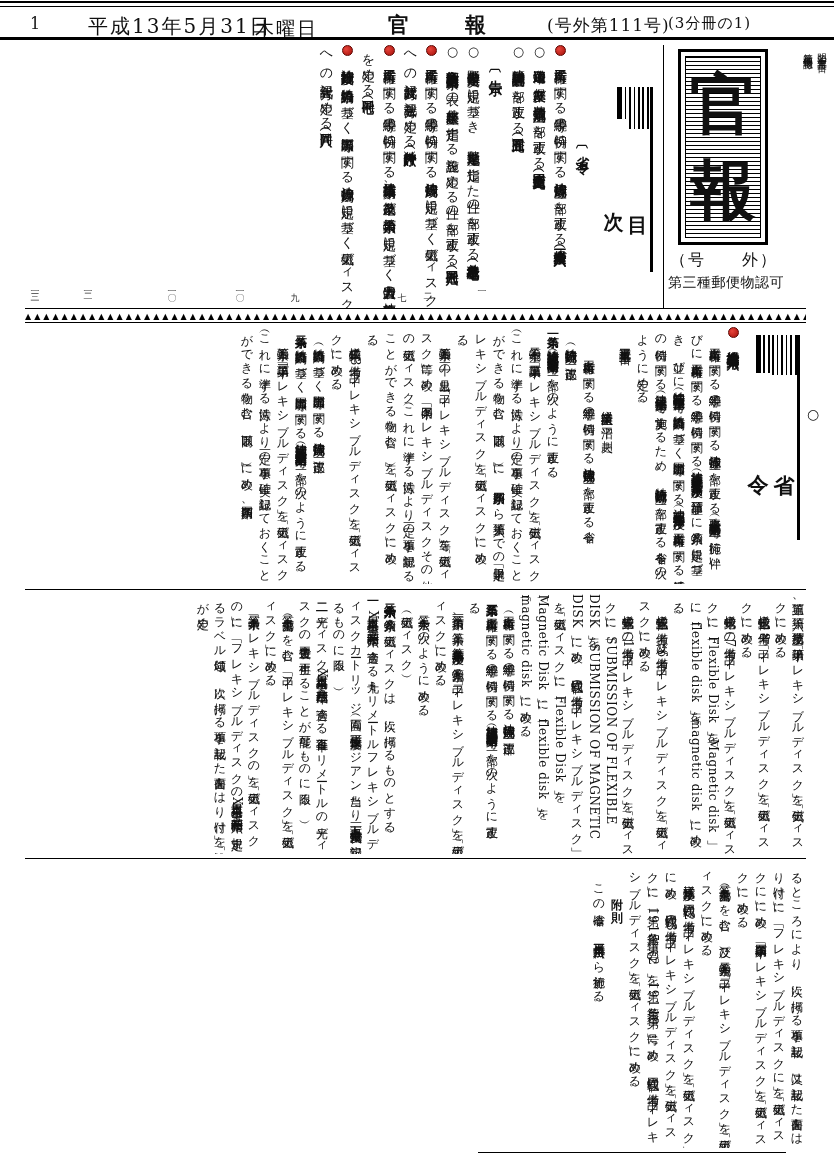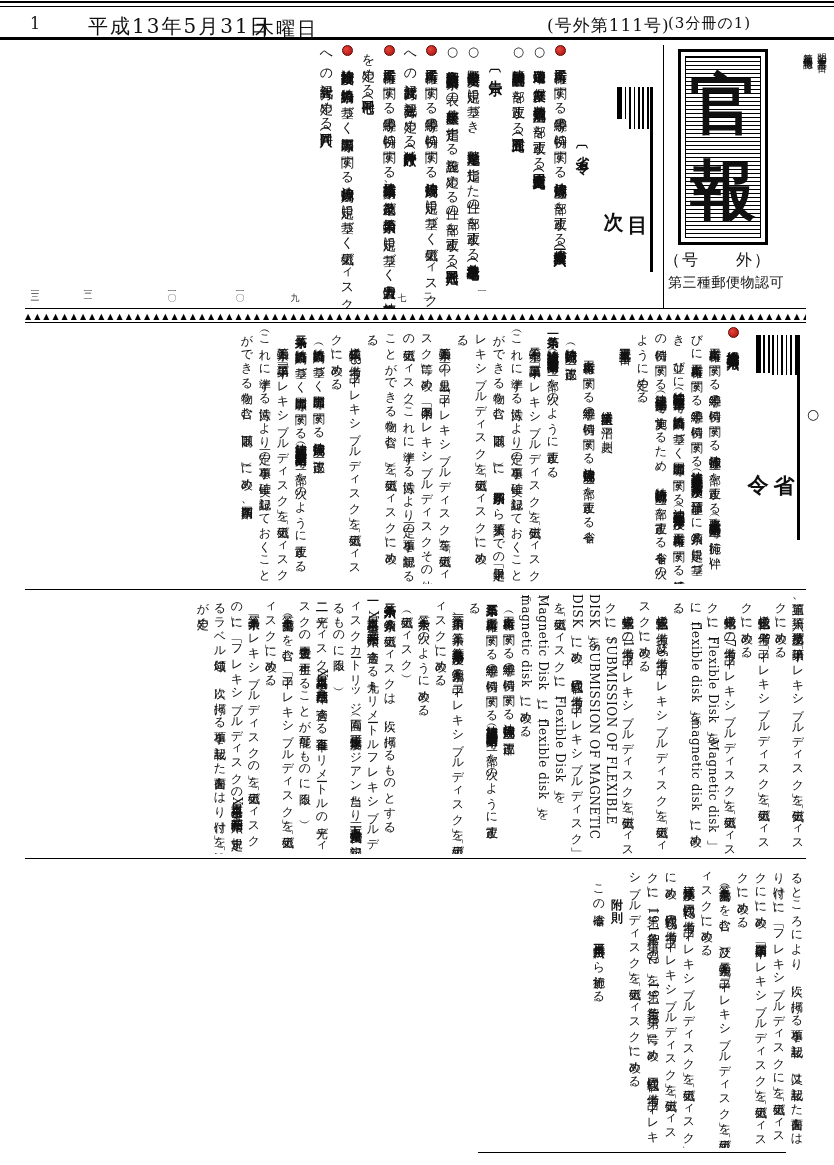--- a/index.html
+++ b/index.html
@@ -18,21 +18,21 @@
   .hdr .vol{left:668px;top:3px;font-size:15px;letter-spacing:1px;}
   .thickrule{position:absolute;left:0;top:37px;width:834px;height:3px;background:#000;}
   
   .mast-sep{position:absolute;left:663px;top:45px;width:1px;height:263px;background:#000;}
   .mast-region{position:absolute;left:664px;top:44px;width:136px;height:266px;}
   .kanpo-box{position:absolute;left:14px;top:5px;width:90px;height:196px;border:3px solid #000;padding:4px;box-sizing:border-box;}
   .kanpo-inner{width:100%;height:100%;border:1px solid #000;box-sizing:border-box;
       background:repeating-linear-gradient(180deg,#000 0 1px,#fff 1px 4px);
       display:flex;flex-direction:column;align-items:center;justify-content:center;gap:6px;}
   .kanpo-inner div{font-size:66px;line-height:80px;font-weight:bold;font-family:"DejaVu Serif",serif;}
-  .edition{position:absolute;left:0;top:206px;width:120px;font-size:16px;letter-spacing:2px;}
+  .edition{position:absolute;left:0;top:206px;width:120px;text-align:center;font-size:16px;letter-spacing:2px;}
   .publisher{position:absolute;left:0;top:230px;width:124px;text-align:center;font-size:14px;letter-spacing:0.5px;white-space:nowrap;}
   .postal{position:absolute;left:801px;top:46px;height:125px;writing-mode:vertical-rl;font-size:9.5px;line-height:14px;letter-spacing:1px;}
   .postal p{margin:0;}
   .margin-mark{position:absolute;left:807px;top:406px;font-size:14px;}
   
   .toc-region{position:absolute;left:25px;top:44px;width:638px;height:264px;writing-mode:vertical-rl;text-orientation:mixed;overflow:hidden;}
   .toc-boxwrap{width:58px;height:264px;}
   .stripebox{box-sizing:border-box;border-left:3px solid #000;border-right:3px solid #000;
       background:repeating-linear-gradient(90deg,#000 0 1.5px,#fff 1.5px 4.5px);
       display:flex;flex-direction:column;align-items:stretch;}
@@ -73,20 +73,21 @@
 <body>
 
 <div class="page">
 
   <div class="topline1"></div>
   <div class="topline2"></div>
   <div class="hdr">
     <span class="pgnum">1</span>
     <span class="date">平成13年5月31日</span>
     <span class="wday">木曜日</span>
+    <span class="mast">官報</span>
     <span class="issue">(号外第111号)</span>
     <span class="vol">(3分冊の1)</span>
   </div>
   <div class="thickrule"></div>
 
   <div class="mast-sep"></div>
   <div class="mast-region">
     <div class="kanpo-box">
       <div class="kanpo-inner">
         <div>官</div>

